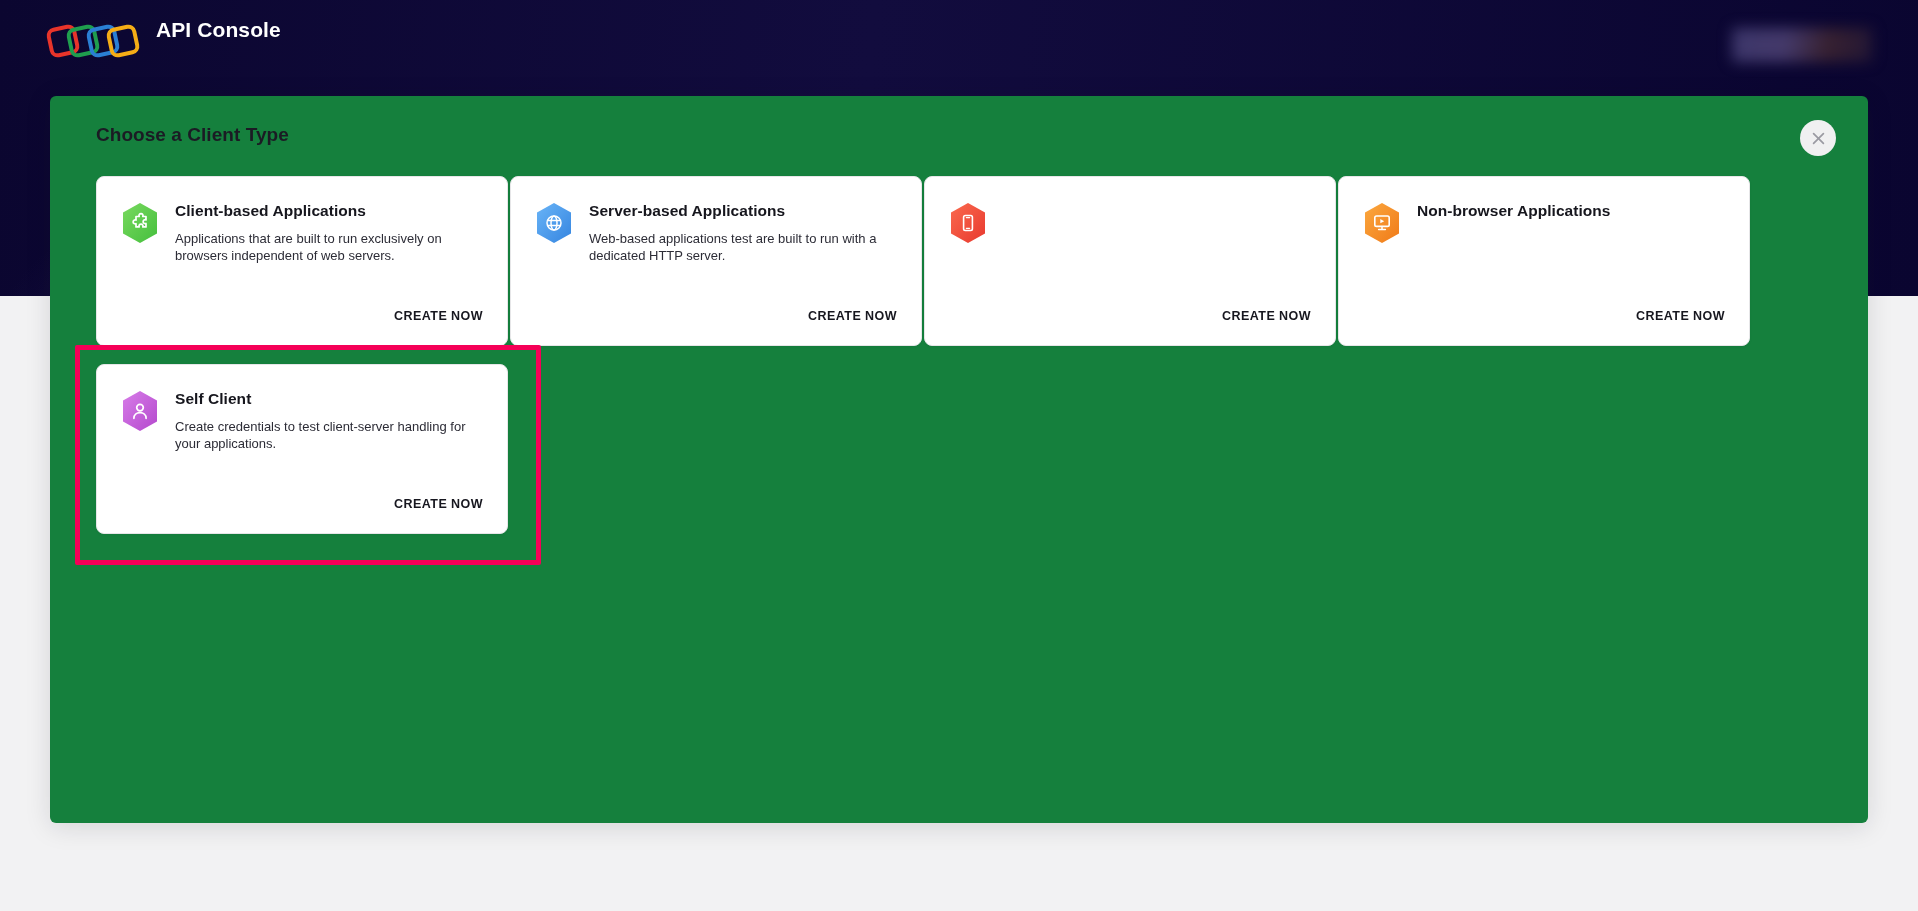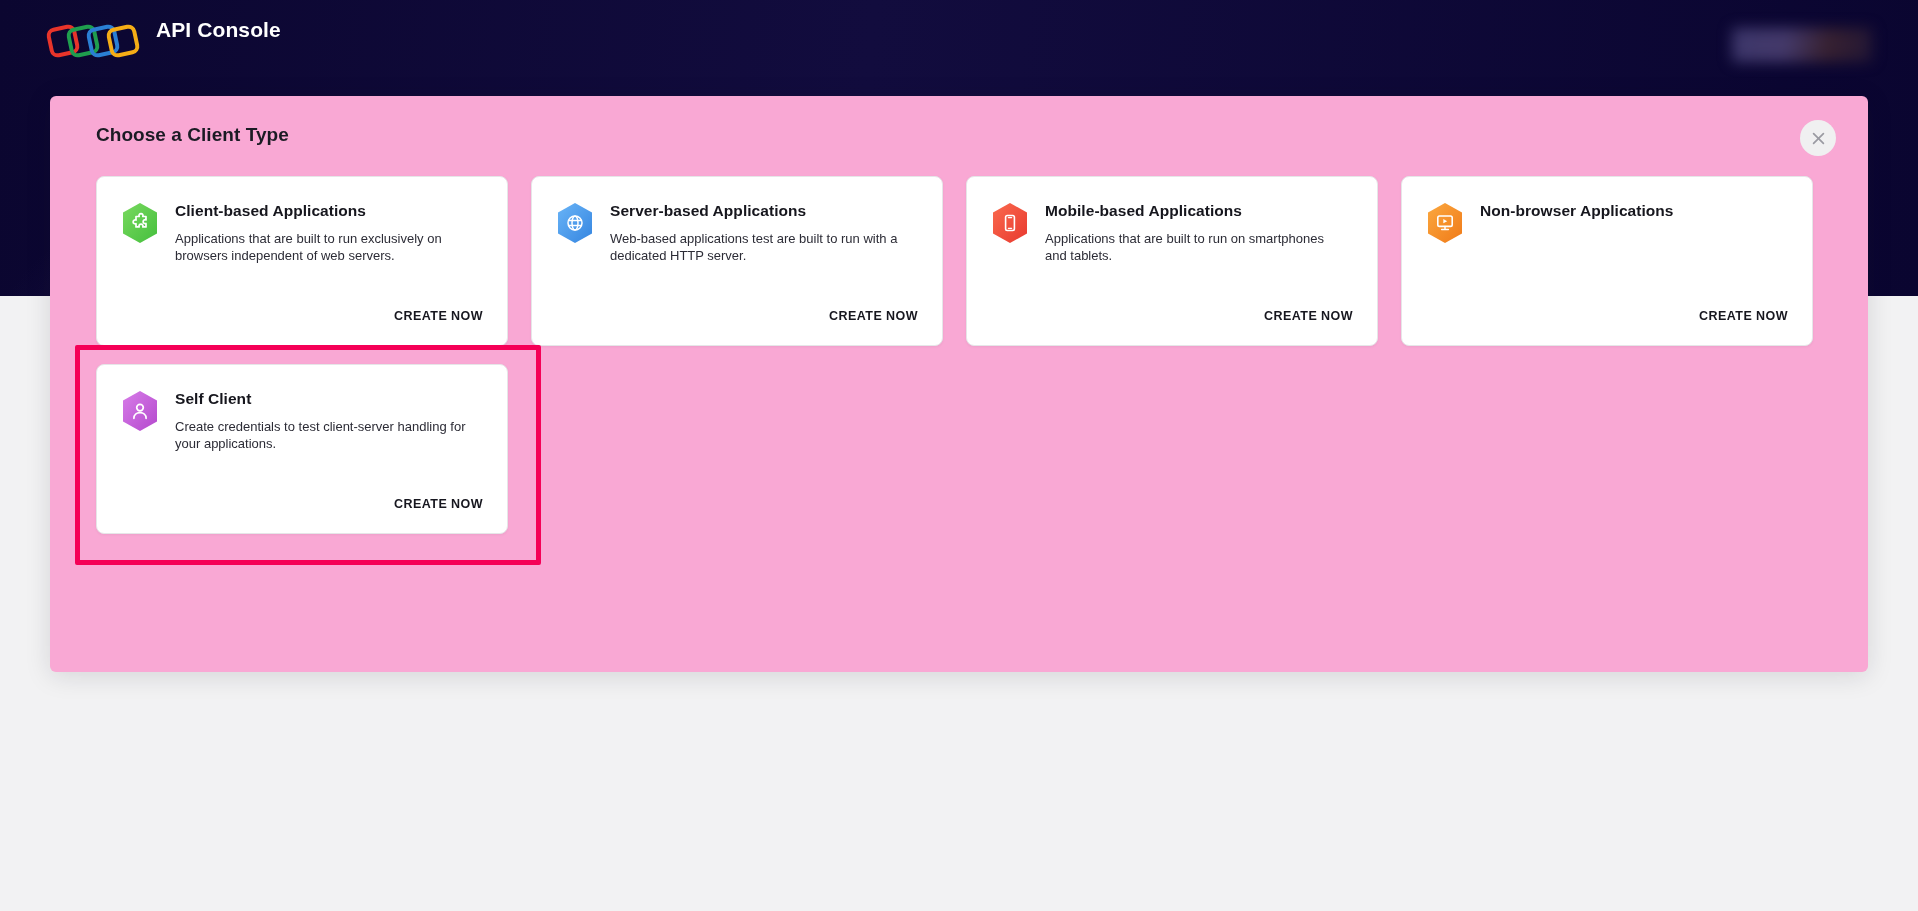--- a/index.html
+++ b/index.html
@@ -78,22 +78,22 @@
     background: linear-gradient(100deg, rgba(68,62,116,.85) 0%, rgba(82,70,120,.8) 38%, rgba(70,42,48,.75) 68%, rgba(44,30,55,.7) 100%);
     filter: blur(7px);
   }
 
   
   .dialog {
     position: absolute;
     top: 96px;
     left: 50px;
     width: 1818px;
-    height: 576px;
-    background: #f9a8d4;
+    height: 727px;
+    background: #15803d;
     border-radius: 6px;
     box-shadow: 0 4px 26px rgba(20,20,40,.13);
     z-index: 5;
   }
 
   .dialog-title {
     position: absolute;
     top: 28px;
     left: 46px;
     font-size: 19px;
@@ -119,21 +119,21 @@
   .close-btn svg { display: block; }
 
   
   .card-grid {
     position: absolute;
     top: 80px;
     left: 46px;
     width: 1726px;
     display: flex;
     flex-wrap: wrap;
-    gap: 0 23px;
+    gap: 0 2px;
   }
 
   .card-slot {
     width: 412px;
     margin-bottom: 18px;
     position: relative;
   }
 
   .card {
     width: 412px;
@@ -301,24 +301,20 @@
                 <stop offset="0%" stop-color="#fa6a4e"></stop>
                     <stop offset="100%" stop-color="#e8392f"></stop>
               </linearGradient>
                 </defs>
               <path d="M19 1 L36 10.5 V31.5 L19 41 L2 31.5 V10.5 Z" fill="url(#g3)"></path>
               <rect x="14.6" y="13.5" width="8.8" height="15" rx="1.7" fill="none" stroke="#ffffff" stroke-width="1.6"></rect>
               <path d="M17.4 15.6h3.2" stroke="#ffffff" stroke-width="1.3" stroke-linecap="round"></path>
               <path d="M17.4 26.3h3.2" stroke="#ffffff" stroke-width="1.3" stroke-linecap="round"></path>
             </svg>
           </span>
-          <div class="card-body">
-            <div class="card-title">Mobile-based Applications</div>
-            <div class="card-desc">Applications that are built to run on smartphones and tablets.</div>
-          </div>
         </div>
         <button class="create-now">CREATE NOW</button>
       </div>
     </div>
 
     <div class="card-slot">
       <div class="card">
         <div class="card-head">
           <span class="hexicon">
             <svg width="38" height="42" viewBox="0 0 38 42" aria-hidden="true">

